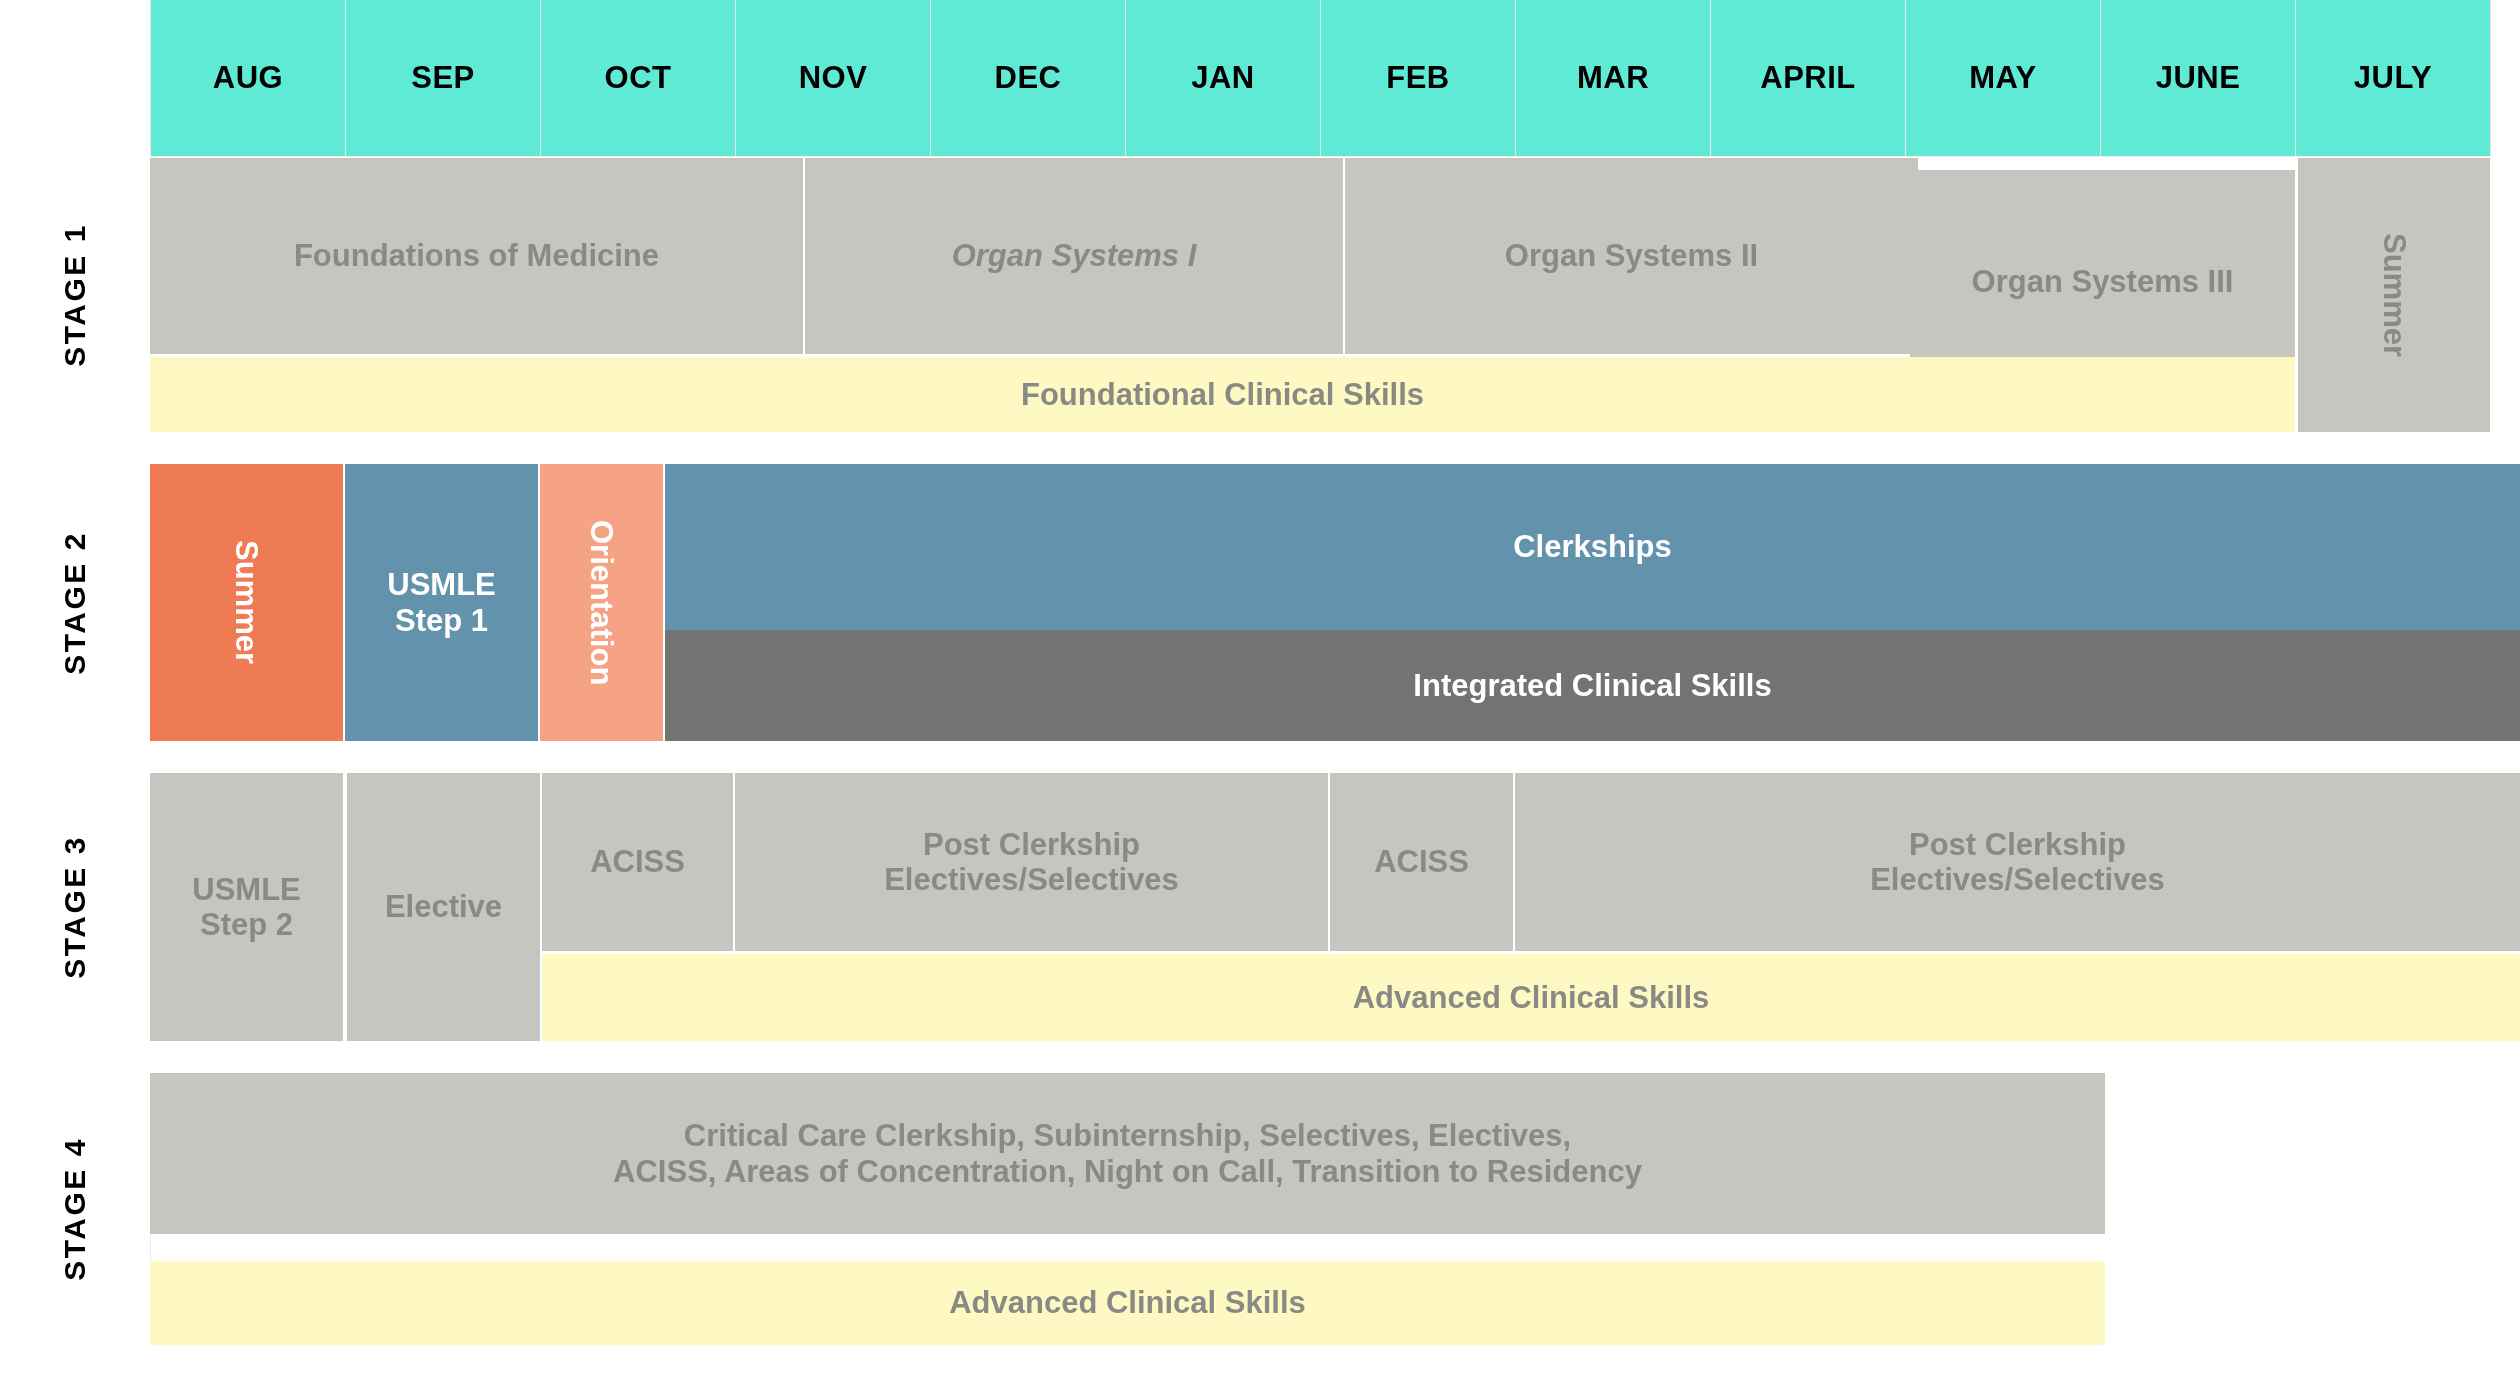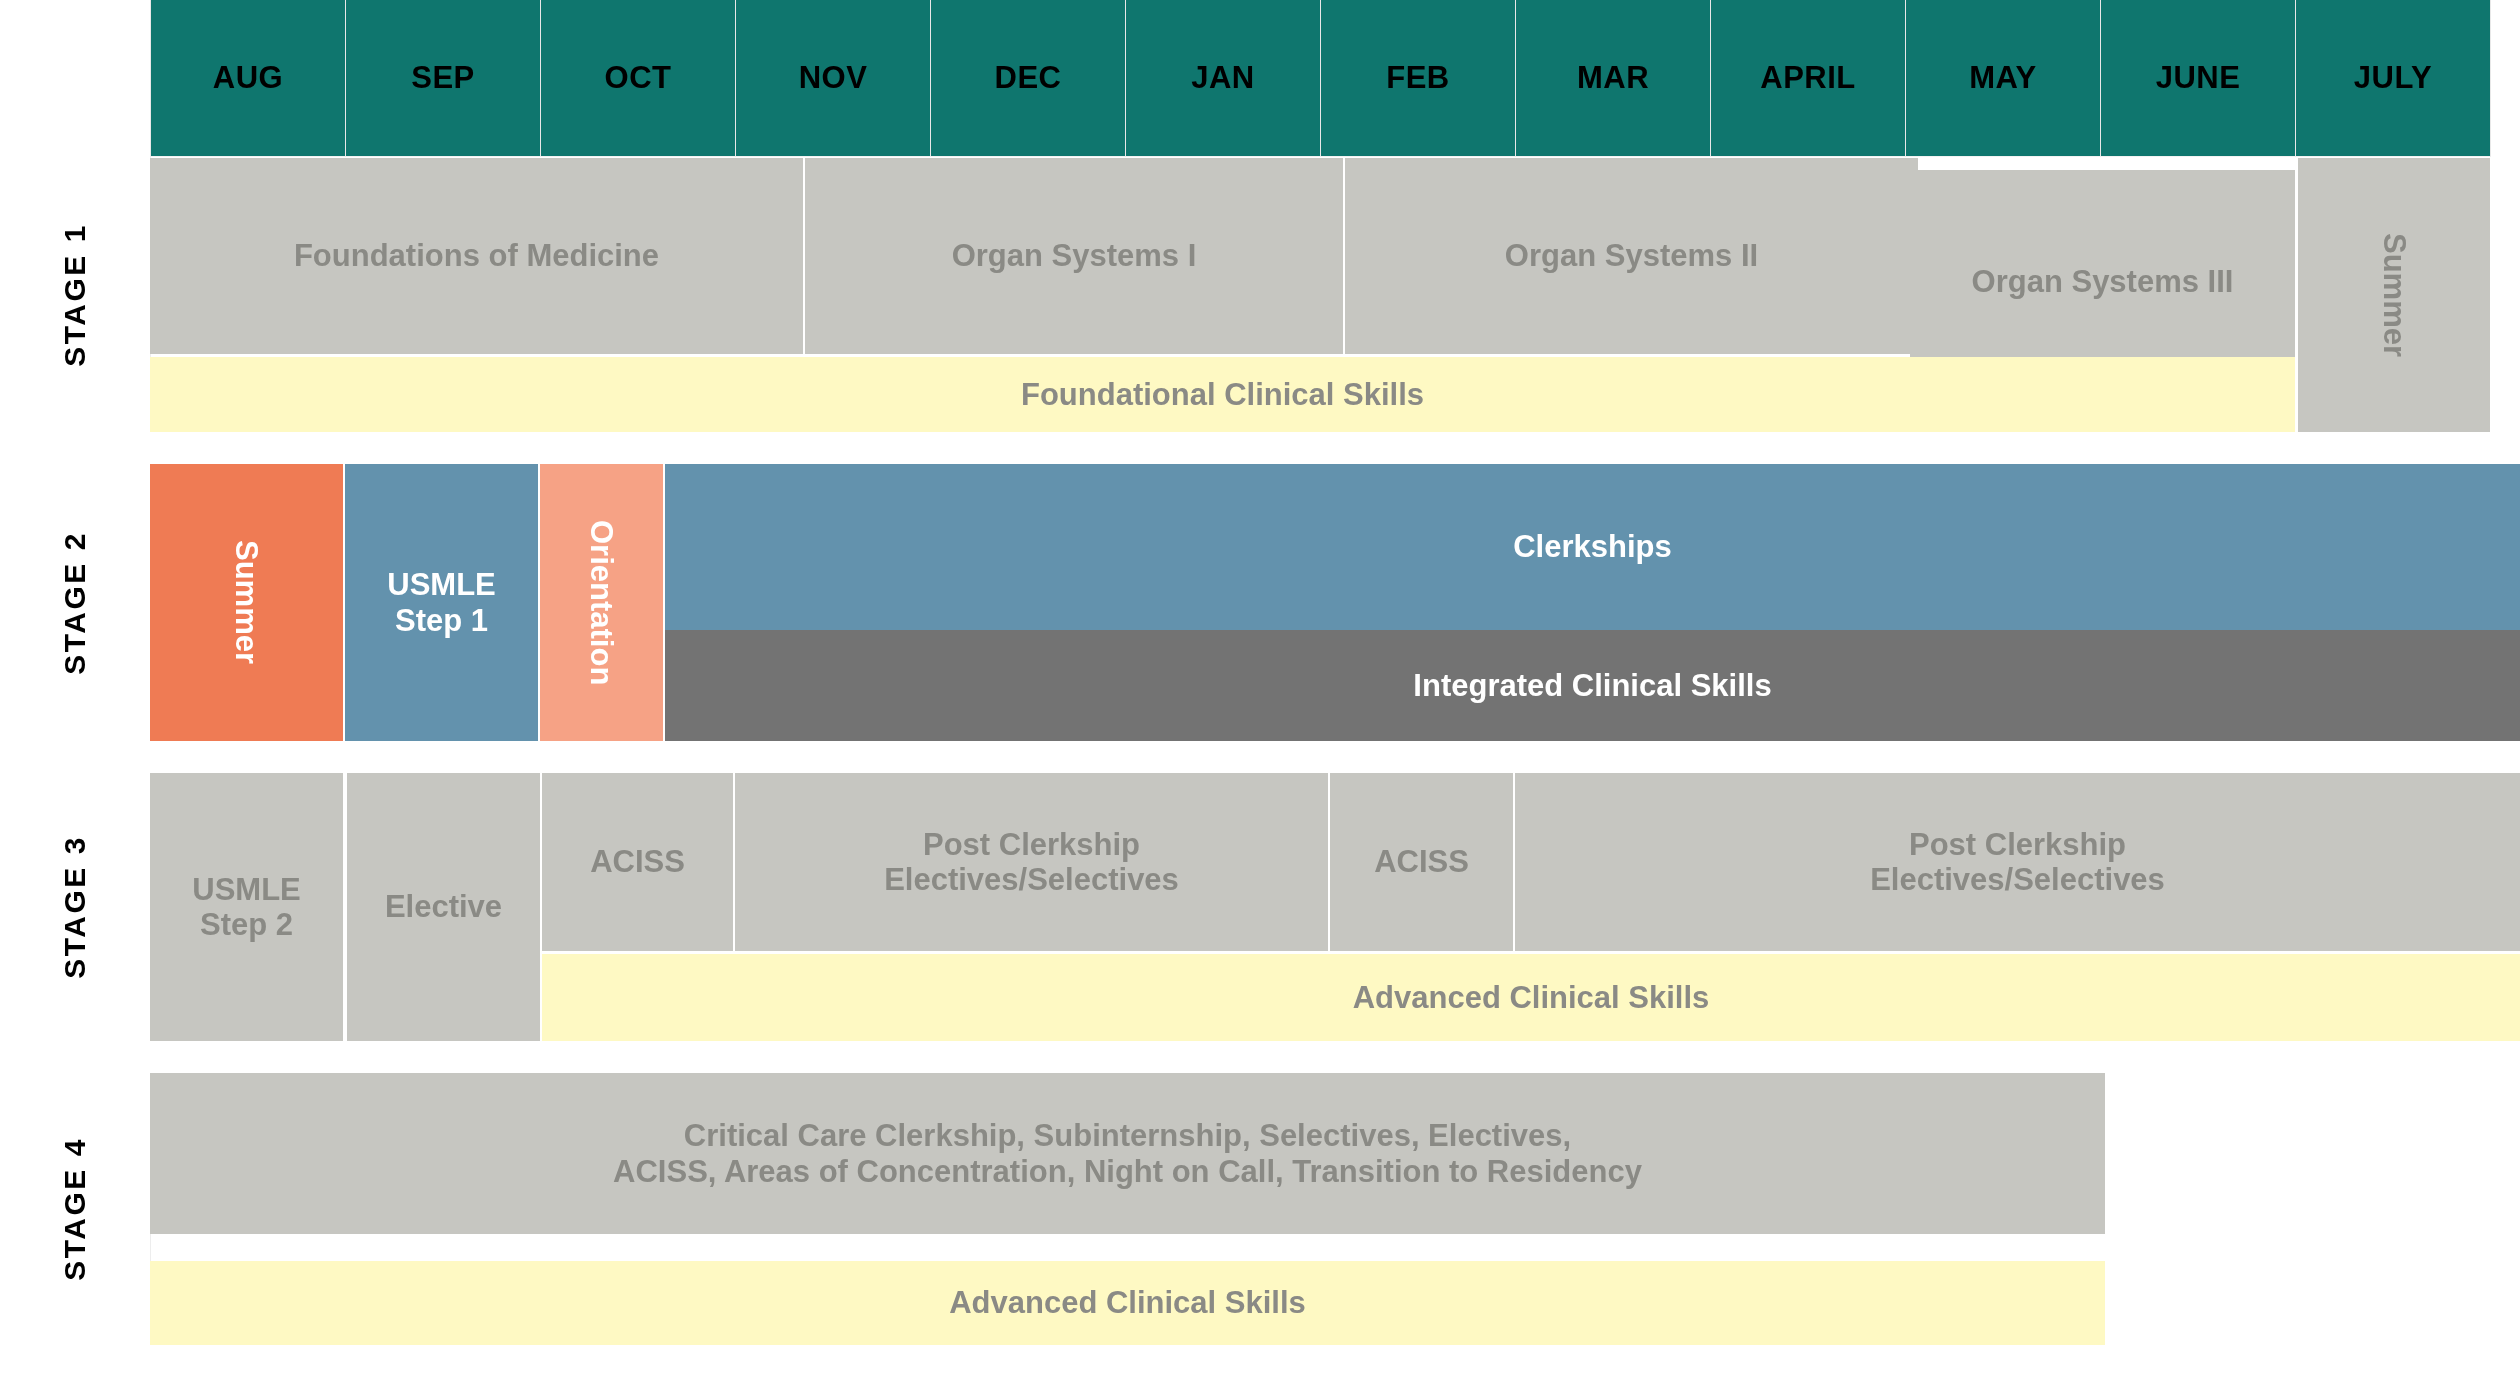--- a/index.html
+++ b/index.html
@@ -34,21 +34,21 @@
     flex: 1 1 0;
     border-right: 1px solid #e8e8e8;
     border-bottom: 1px solid #f2f2f2;
     display: flex;
     align-items: center;
     justify-content: center;
     font-size: 31px;
     font-weight: bold;
     letter-spacing: 0.5px;
     color: #000000;
-    background: #0f766e;
+    background: #5eead4;
   }
 
   
   .stage-label {
     position: absolute;
     left: 0px;
     width: 150px;
     display: flex;
     align-items: center;
     justify-content: center;
@@ -115,21 +115,21 @@
     <span>STAGE 2</span>
   </div>
   <div class="stage-label" style="top:773px;height:268px;">
     <span>STAGE 3</span>
   </div>
   <div class="stage-label" style="top:1073px;height:272px;">
     <span>STAGE 4</span>
   </div>
 
   <div class="blk grey-dark fs-lg sep-r" style="left:150px;top:158px;width:655px;height:196px;">Foundations of Medicine</div>
-  <div class="blk grey-dark fs-lg sep-r" style="left:805px;top:158px;width:540px;height:196px;">Organ Systems I</div>
+  <div class="blk grey-dark fs-lg sep-r" style="left:805px;top:158px;width:540px;height:196px;font-style:italic;">Organ Systems I</div>
   <div class="blk grey-dark fs-lg sep-r" style="left:1345px;top:158px;width:575px;height:196px;">Organ Systems II</div>
   <div class="blk grey-dark fs-lg" style="left:1910px;top:170px;width:385px;height:224px;">Organ Systems III</div>
   <div class="blk grey-light fs-lg" style="left:150px;top:357px;width:2145px;height:75px;">Foundational Clinical Skills</div>
   <div class="blk grey-dark fs-lg vert-cw" style="left:2298px;top:158px;width:192px;height:274px;">Summer</div>
 
   <div class="blk orange fs-lg vert-cw sep-r" style="left:150px;top:464px;width:195px;height:277px;">Summer</div>
   <div class="blk blue fs-lg sep-r" style="left:345px;top:464px;width:195px;height:277px;flex-direction:column;">
     <div>USMLE</div>
     <div>Step 1</div>
   </div>

